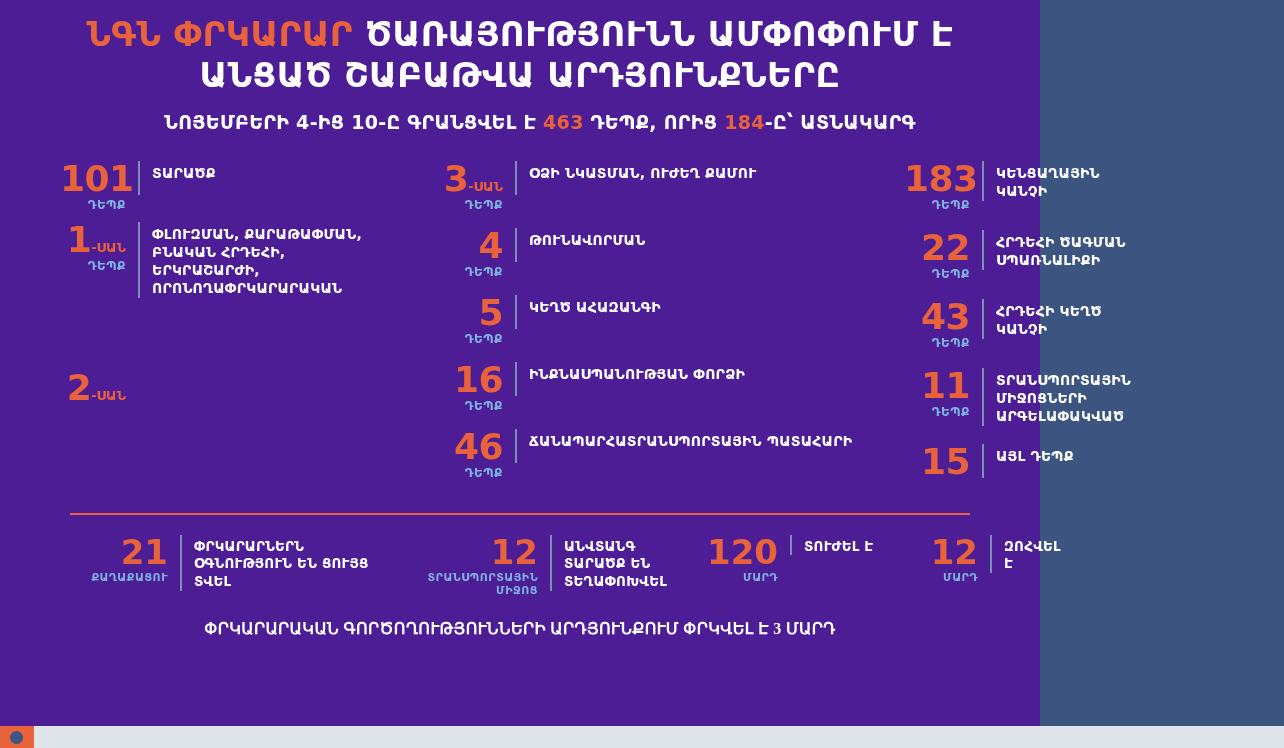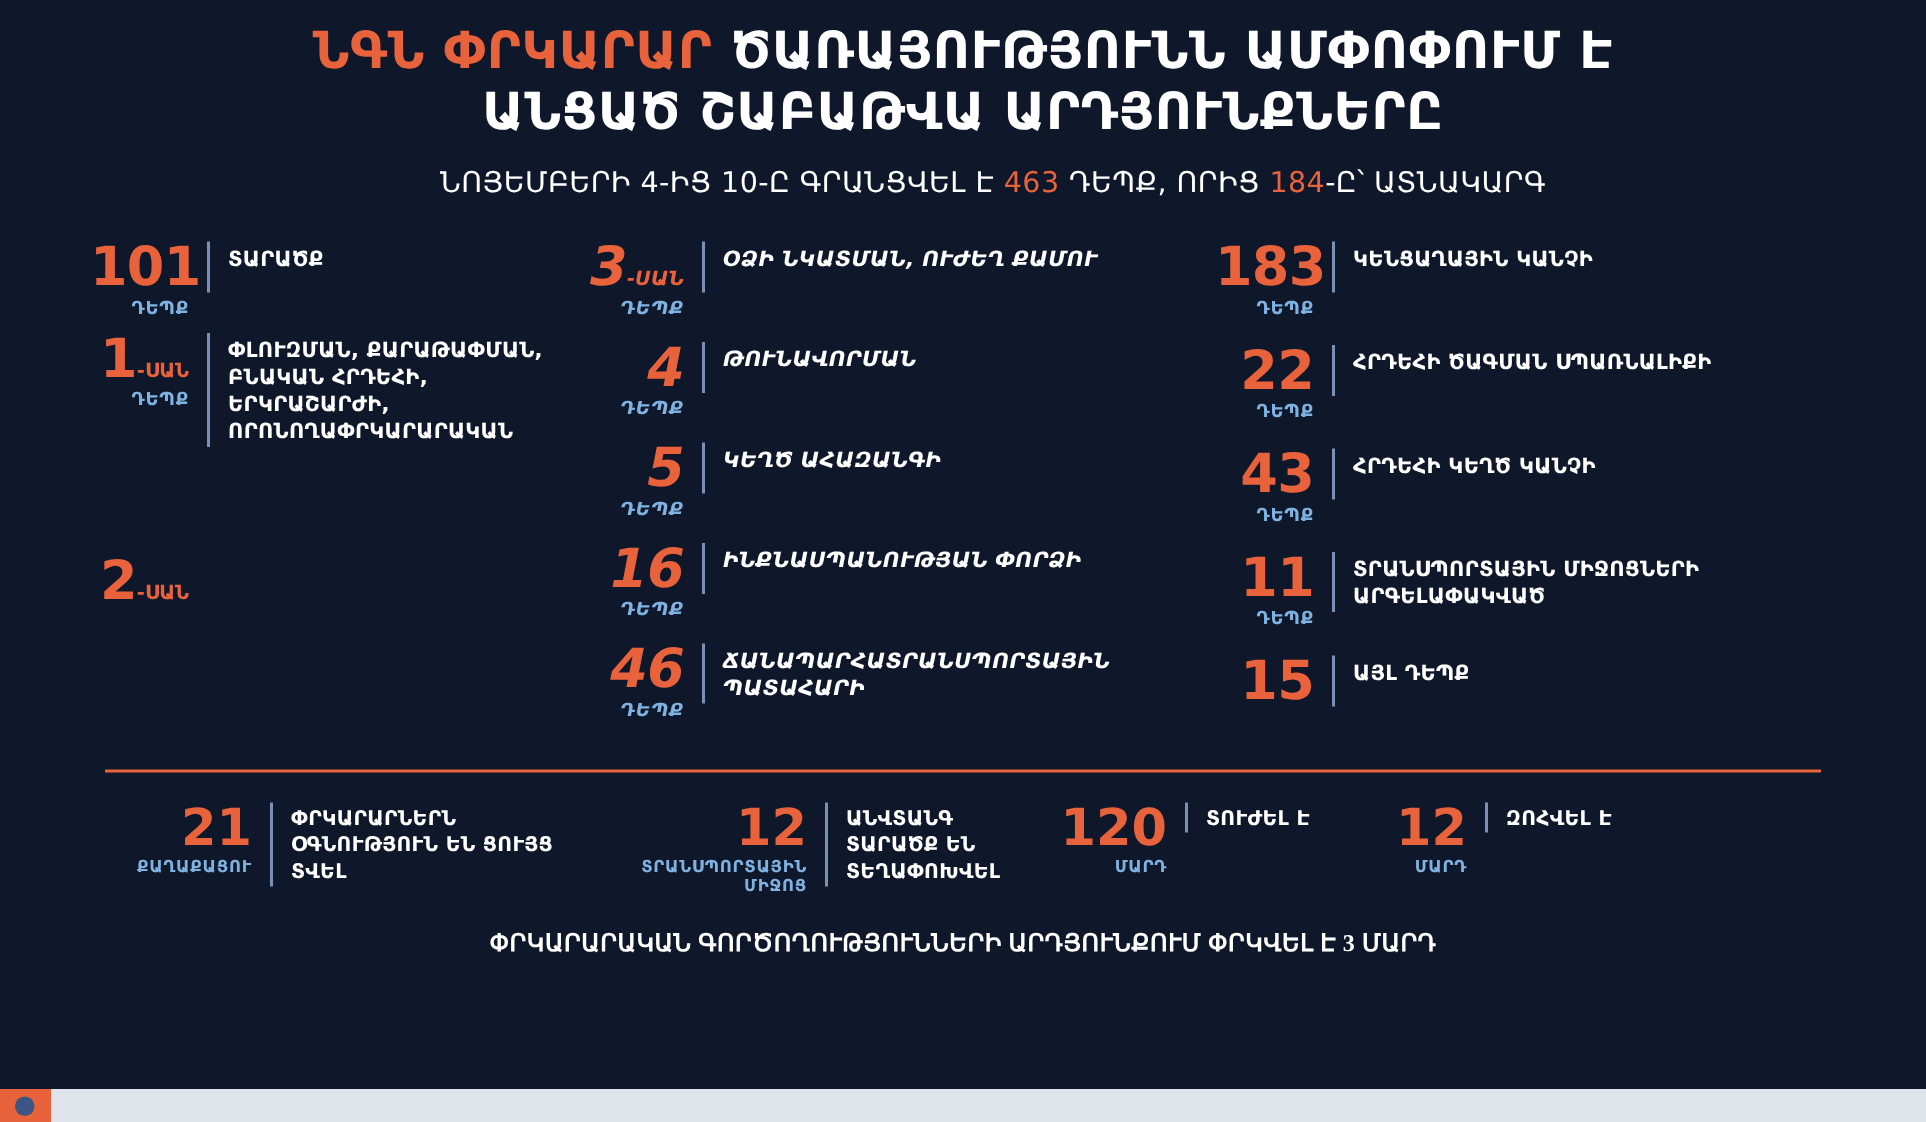--- a/index.html
+++ b/index.html
@@ -4,56 +4,57 @@
 <style>
   * { box-sizing: border-box; margin: 0; padding: 0; }
   html, body {
     width: 1284px; height: 748px;
     background: #3b5480;
     font-family: "DejaVu Sans", sans-serif;
     overflow: hidden;
   }
   .page {
     position: relative;
-    width: 1284px; height: 748px;
-    background: #0f172a;
+    width: 1040px; height: 748px;
+    background: #4c1d95;
   }
 
   
   .header {
     padding-top: 14px;
     text-align: center;
   }
   .title-line {
     font-size: 34px;
     font-weight: bold;
     letter-spacing: 0.5px;
     color: #ffffff;
     line-height: 1.22;
   }
   .title-accent { color: #e8623b; }
   .subtitle {
     margin-top: 14px;
     font-size: 19px;
-    font-weight: normal;
+    font-weight: bold;
     color: #ffffff;
     letter-spacing: 0.3px;
     margin-left: 40px;
   }
   .subtitle .num { color: #e8623b; }
 
   
   .columns {
     display: flex;
     padding: 28px 60px 0 60px;
     height: 380px;
+    gap: 47px;
   }
   .col { flex: 1; }
   .col-1 { flex: 0 0 330px; }
-  .col-2 { flex: 0 0 420px; font-style: italic; }
+  .col-2 { flex: 0 0 420px; }
   .col-3 { flex: 1; }
 
   .stat {
     display: flex;
     align-items: flex-start;
     margin-bottom: 14px;
   }
   .stat-num-wrap {
     width: 78px;
     text-align: right;

